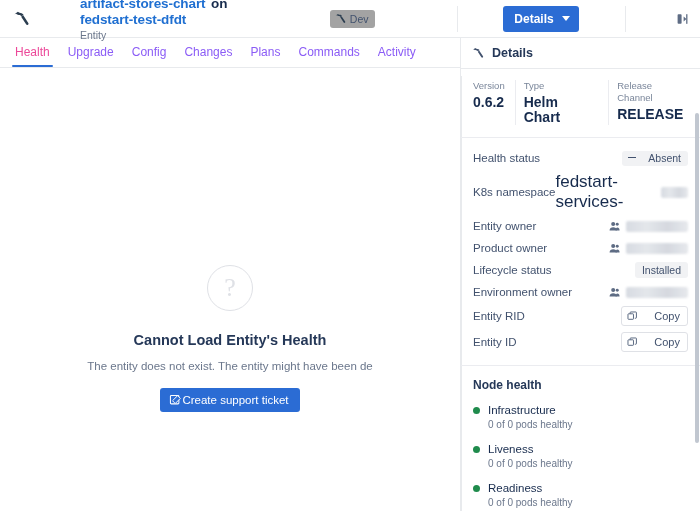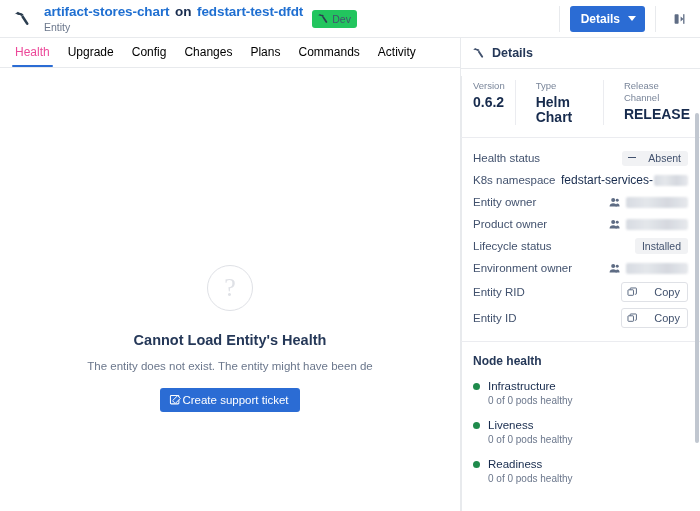--- a/index.html
+++ b/index.html
@@ -12,36 +12,37 @@
   }
   .app { position: relative; width: 700px; height: 511px; background:#fff; }
 
   
   .topbar {
     height: 38px; width: 700px;
     display: flex; align-items: center;
     padding: 0 8px 0 6px;
     border-bottom: 1px solid #e8eaed;
     background: #fff;
+    gap: 36px;
   }
   .app-logo {
     width: 30px; height: 30px; border-radius: 3px;
     display:flex; align-items:center; justify-content:center;
     flex: 0 0 auto;
   }
   .hammer { display:block; }
   .title-block { margin-left: 8px; display:flex; flex-direction:column; justify-content:center; }
   .title-line { font-size: 13.5px; font-weight: bold; line-height: 16px; letter-spacing: -0.1px; }
   .title-link { color: #1f6fd1; }
   .title-on { color: #172b4d; font-weight: bold; margin: 0 2px; }
   .subtitle { font-size: 10.5px; color: #6b778c; line-height: 13px; margin-top: 1px; }
 
   .env-badge {
     margin-left: 9px; height: 18px;
-    background: #22c55e; border-radius: 3px;
+    background: #a3a3a3; border-radius: 3px;
     display: flex; align-items: center; gap: 3px;
     padding: 0 6px 0 4px;
     font-size: 10.5px; color: #42526e; font-weight: normal;
     align-self: center;
   }
 
   .topbar-spacer { flex: 1 1 auto; }
   .topbar-divider { width:1px; height:26px; background:#e8eaed; margin: 0 10px; }
 
   .actions-btn {
@@ -61,21 +62,21 @@
 
   
   .tabs {
     height: 30px; display:flex; align-items:flex-end;
     padding-left: 6px; gap: 0px;
     border-bottom: 1px solid #e8eaed;
     background:#fff;
     width: 460px;
   }
   .tab {
-    font-size: 12px; color:#000000; padding: 0 9px 8px 9px;
+    font-size: 12px; color:#8b5cf6; padding: 0 9px 8px 9px;
     cursor:pointer; position:relative; line-height: 14px;
   }
   .tab.active { color:#ec4899; font-weight:normal; }
   .tab.active::after {
     content:""; position:absolute; left:6px; right:6px; bottom:0;
     height:2px; background:#2b6cd4; border-radius:1px;
   }
 
   
   .main {
@@ -123,42 +124,42 @@
     border-bottom:1px solid #e8eaed;
     font-size:12.5px; font-weight:bold; color:#253858;
   }
   .details-scroll { height:442px; overflow:hidden; position:relative; }
 
   .meta-row {
     display:flex; padding: 11px 0 12px 12px;
     border-bottom:1px solid #ebecf0;
   }
   .meta-col { padding-right:10px; }
-  .meta-col + .meta-col { border-left:1px solid #ebecf0; padding-left:20px; }
+  .meta-col + .meta-col { border-left:1px solid #ebecf0; padding-left:8px; }
   .meta-label { font-size:9.5px; color:#7a869a; line-height:12px; margin-bottom:3px; }
   .meta-value { font-size:14px; font-weight:bold; color:#172b4d; line-height:15px; }
 
   .kv-list { padding: 9px 12px 10px 12px; border-bottom:1px solid #ebecf0; }
   .kv {
     display:flex; align-items:center; justify-content:space-between;
     min-height:22px; margin-bottom:0px; padding: 3px 0;
   }
   .kv-key { font-size:11.5px; color:#42526e; white-space:nowrap; }
   .kv-val { font-size:11.5px; color:#172b4d; display:flex; align-items:center; gap:5px; }
 
   .pill-absent {
     background:#f1f2f4; border-radius:3px; padding: 1px 7px 2px 6px;
     font-size:10.5px; color:#42526e; display:flex; align-items:center; gap:12px;
   }
   .dash { display:inline-block; width:8px; height:1.5px; background:#42526e; }
   .pill-installed {
     background:#f1f2f4; border-radius:3px; padding: 2px 7px;
     font-size:10.5px; color:#42526e;
   }
-  .ns-val { font-size:12px; color:#172b4d; display:flex; align-items:center; }
+  .ns-val { font-size:17px; color:#172b4d; display:flex; align-items:center; }
   .redact { display:inline-block; height:11px; border-radius:2px;
     background: linear-gradient(90deg,#d6dae1,#e3e6ea,#d3d7de,#e6e8ec);
     filter: blur(1.3px); opacity:.95; }
   .redact.ns { width:34px; margin-left:1px; }
   .redact.name { width:62px; }
 
   .copy-btn {
     border:1px solid #dfe1e6; background:#fff; border-radius:3px;
     height:20px; padding:0 7px 0 5px; display:flex; align-items:center; gap:16px;
     font-size:11px; color:#42526e; cursor:pointer;

